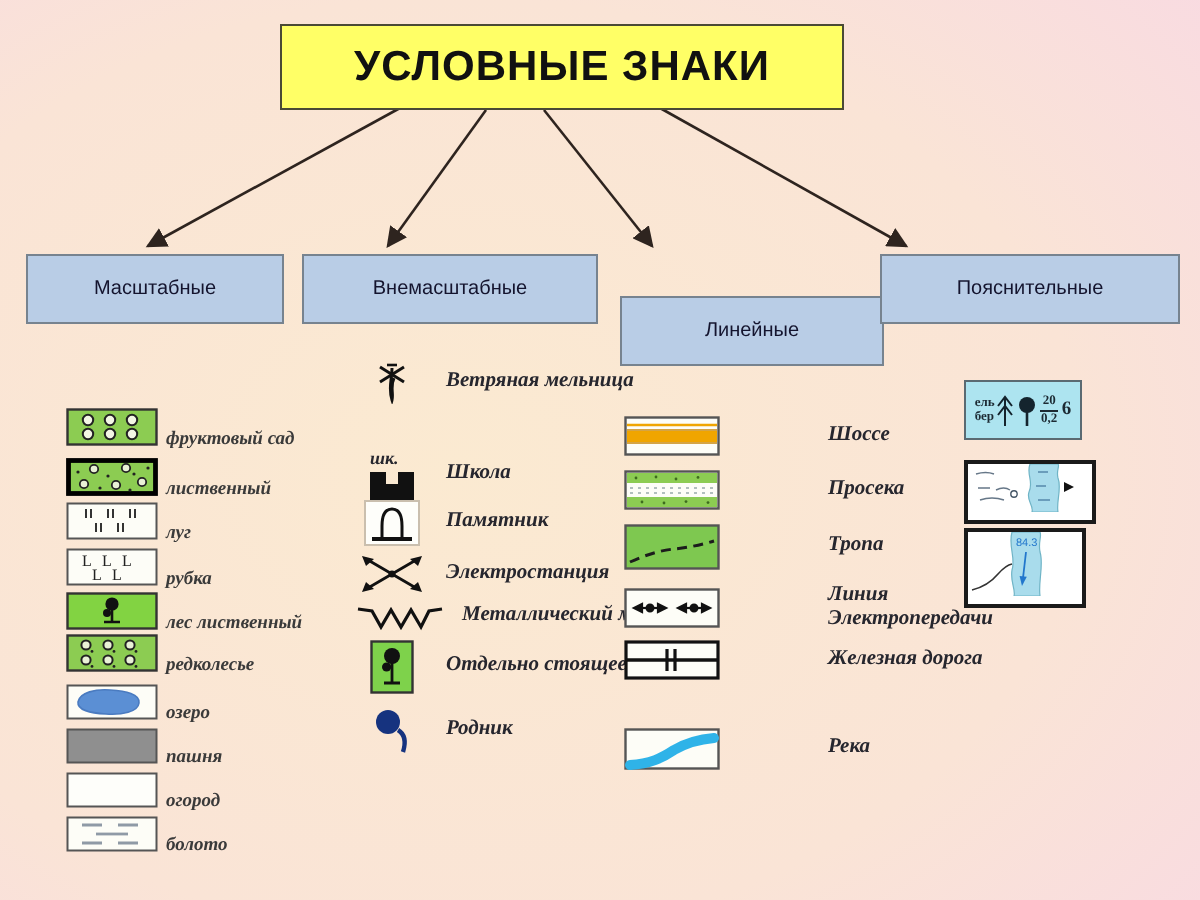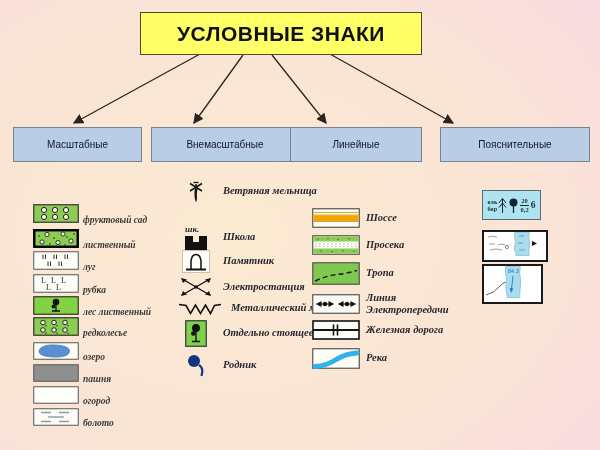--- a/index.html
+++ b/index.html
@@ -17,36 +17,36 @@
     font-weight:bold;font-size:21px;letter-spacing:.5px;color:#111;
   }
   
   .cat{
     top:127px;height:33px;background:#b9cde6;border:1.5px solid #77838f;
     display:flex;align-items:center;justify-content:center;
     font-size:10px;color:#14142e;
   }
   #cat-scale{left:13px;width:127px;}
   #cat-offscale{left:151px;width:146px;}
-  #cat-linear{left:290px;width:130px;}
+  #cat-linear{left:310px;width:130px;margin-top:21px;}
   #cat-explanatory{left:440px;width:148px;text-align:center;}
   
   #col-scale{left:33px;top:197px;width:150px;height:230px;}
   #col-offscale{left:178px;top:180px;width:170px;height:225px;}
   #col-linear{left:312px;top:208px;width:160px;height:165px;}
   #col-explanatory{left:482px;top:190px;width:70px;height:115px;}
   .srow{position:absolute;left:0;display:flex;align-items:flex-end;gap:4px;}
   .slabel{font:italic 600 9.5px "Liberation Serif",serif;color:#3a3a3a;white-space:nowrap;transform:translateY(2px);margin-top:16px;}
   .orow{position:absolute;left:0;display:flex;align-items:center;gap:9px;}
   .osym{width:36px;display:flex;justify-content:center;flex:0 0 36px;}
   .olabel{font:italic 700 10.5px "Liberation Serif",serif;color:#26262e;width:132px;line-height:1.2;}
   .schoolstack{display:flex;flex-direction:column;align-items:flex-start;}
   .shk{font:italic 700 9px "Liberation Serif",serif;color:#26262e;margin-left:2px;}
   .lrow{position:absolute;left:0;display:flex;align-items:center;gap:6px;}
-  .llabel{font:italic 700 10.5px "Liberation Serif",serif;color:#26262e;width:102px;line-height:1.15;}
+  .llabel{font:italic 700 10.5px "Liberation Serif",serif;color:#26262e;width:102px;line-height:1.15;margin-left:48px;}
   
   .ecard{position:absolute;left:0;background:#fff;}
   #forest-card{
     top:0;width:57px;height:28px;background:#ade4f0;border:1px solid #5a6a72;
     display:flex;align-items:center;justify-content:center;gap:1px;
   }
   .species{display:flex;flex-direction:column;font:600 6.5px "Liberation Serif",serif;color:#1c2a33;line-height:1.1;}
   .frac{display:flex;flex-direction:column;align-items:center;font:700 6.5px "Liberation Serif",serif;color:#1c2a33;line-height:1.1;}
   .frac .num{border-bottom:.75px solid #1c2a33;padding:0 1px;}
   .sp6{font:700 9.5px "Liberation Serif",serif;color:#1c2a33;margin-left:1px;}
@@ -364,21 +364,21 @@
 
   <div class="lrow" style="top:112px">
     <svg width="48" height="20">
       <rect x="1" y="1" width="46" height="18" fill="#fdfdf7" stroke="#111" stroke-width="1.6"></rect>
       <path d="M1,10 H47" stroke="#111" stroke-width="1.8"></path>
       <path d="M21.5,4.5 V15.5 M25.5,4.5 V15.5" stroke="#111" stroke-width="1.6"></path>
     </svg>
     <span class="llabel">Железная дорога</span>
   </div>
 
-  <div class="lrow" style="top:140px">
+  <div class="lrow" style="top:156px">
     <svg width="48" height="21">
       <rect x="0.75" y="0.75" width="46.5" height="19.5" fill="#fdfdf7" stroke="#555" stroke-width="1.2"></rect>
       <path d="M3,18.5 C13,18 19,15 25,11 C31,7.5 39,5.5 45,5" fill="none" stroke="#2fb3e8" stroke-width="5" stroke-linecap="round"></path>
     </svg>
     <span class="llabel">Река</span>
   </div>
 </div>
 
 <div id="col-explanatory" class="abs">
 

